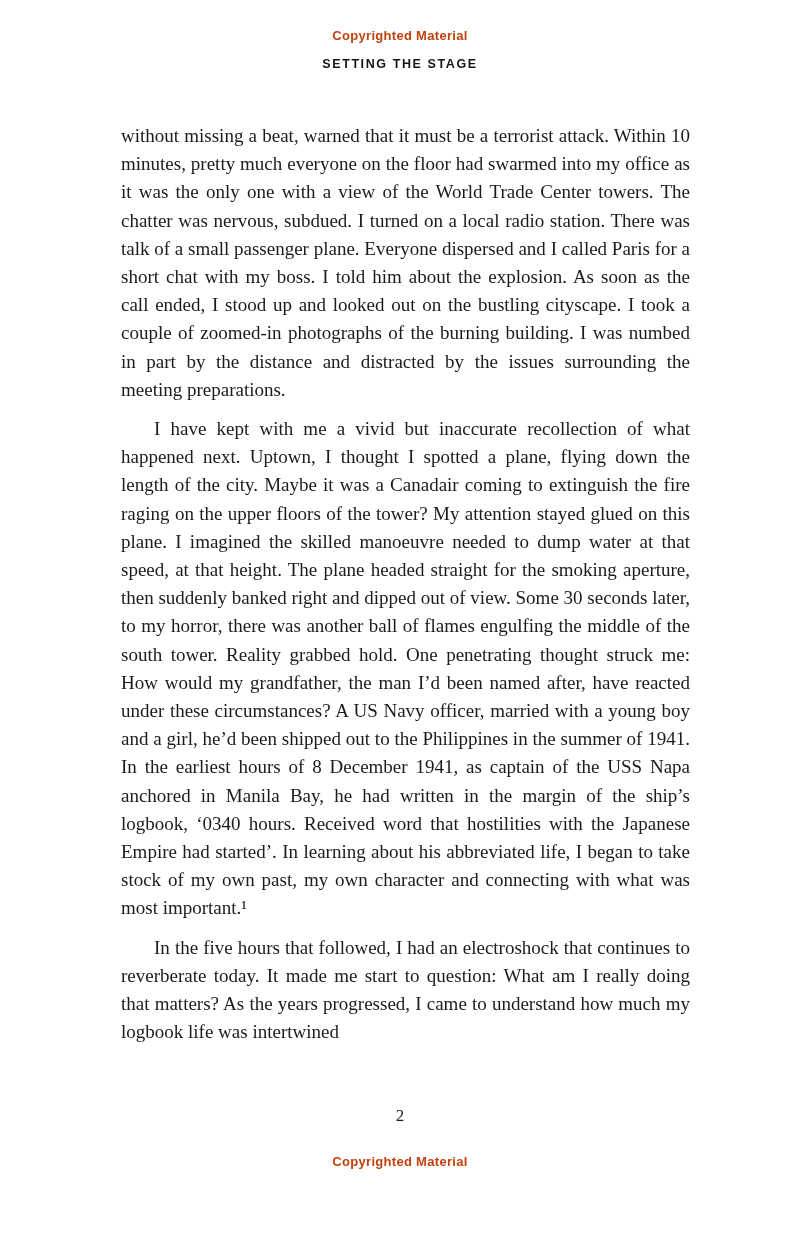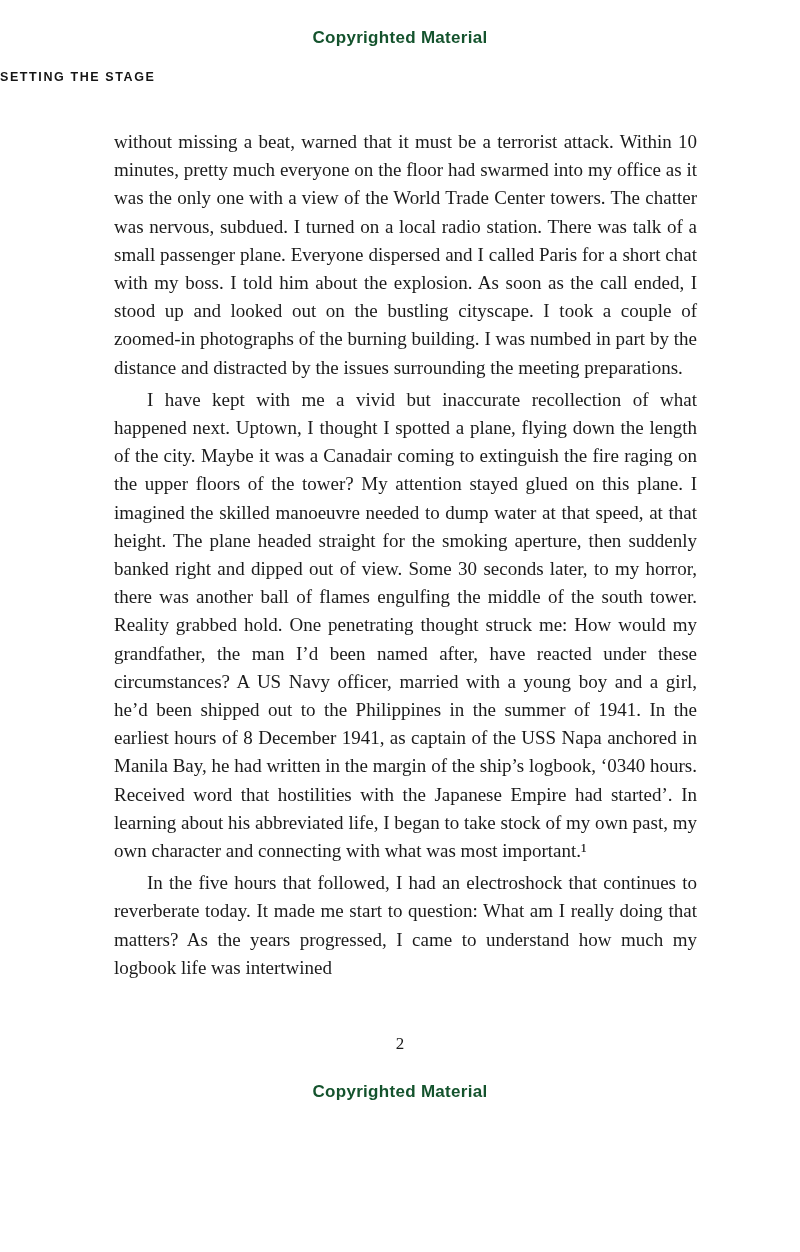--- a/index.html
+++ b/index.html
@@ -17,45 +17,45 @@
   .page {
     width: 800px;
     height: 1252px;
     box-sizing: border-box;
     display: flex;
     flex-direction: column;
   }
   .notice {
     font-family: "Liberation Sans", sans-serif;
     font-weight: bold;
-    font-size: 17px;
-    color: #14532d;
+    font-size: 13px;
+    color: #c2410c;
     text-align: center;
     letter-spacing: 0.3px;
   }
   .notice-top {
     padding-top: 28px;
   }
   .running-head {
     font-family: "Liberation Sans", sans-serif;
     font-weight: bold;
     font-size: 12.5px;
     color: #151515;
-    text-align: left;
+    text-align: center;
     letter-spacing: 1.6px;
-    margin-top: 22px;
+    margin-top: 14px;
   }
   .page-body {
     margin: 40px 99px 0 110px;
     text-align: justify;
     font-size: 19px;
     line-height: 28.2px;
   }
   .page-body p {
-    margin: 4px;
+    margin: 11px;
     text-indent: 33px;
   }
   .page-body p.no-indent {
     text-indent: 0;
   }
   .page-number {
     text-align: center;
     font-size: 17px;
     color: #1b1b1b;
     margin-top: 48px;

